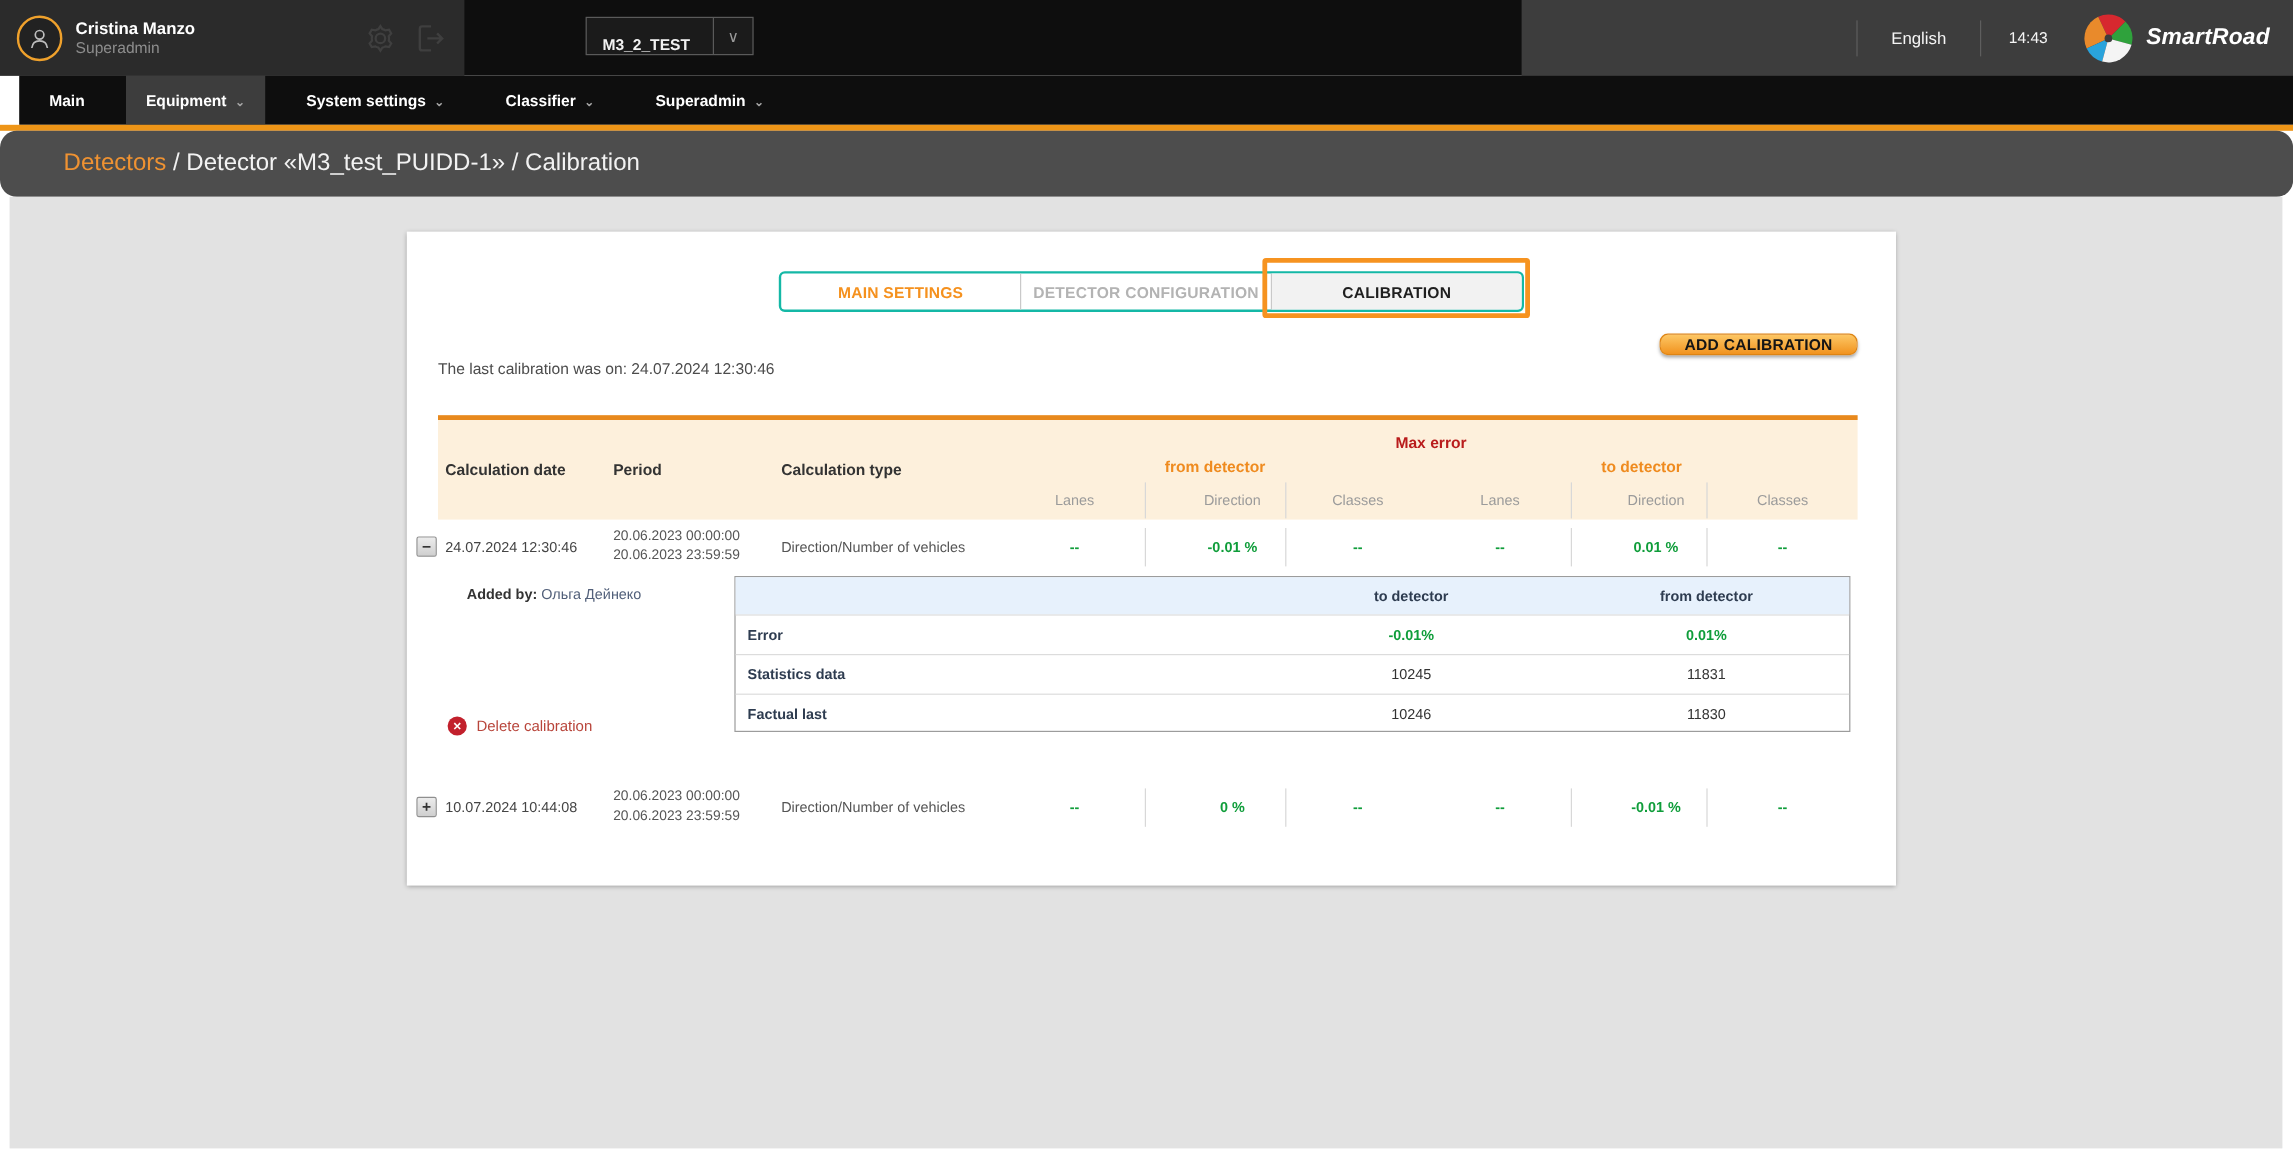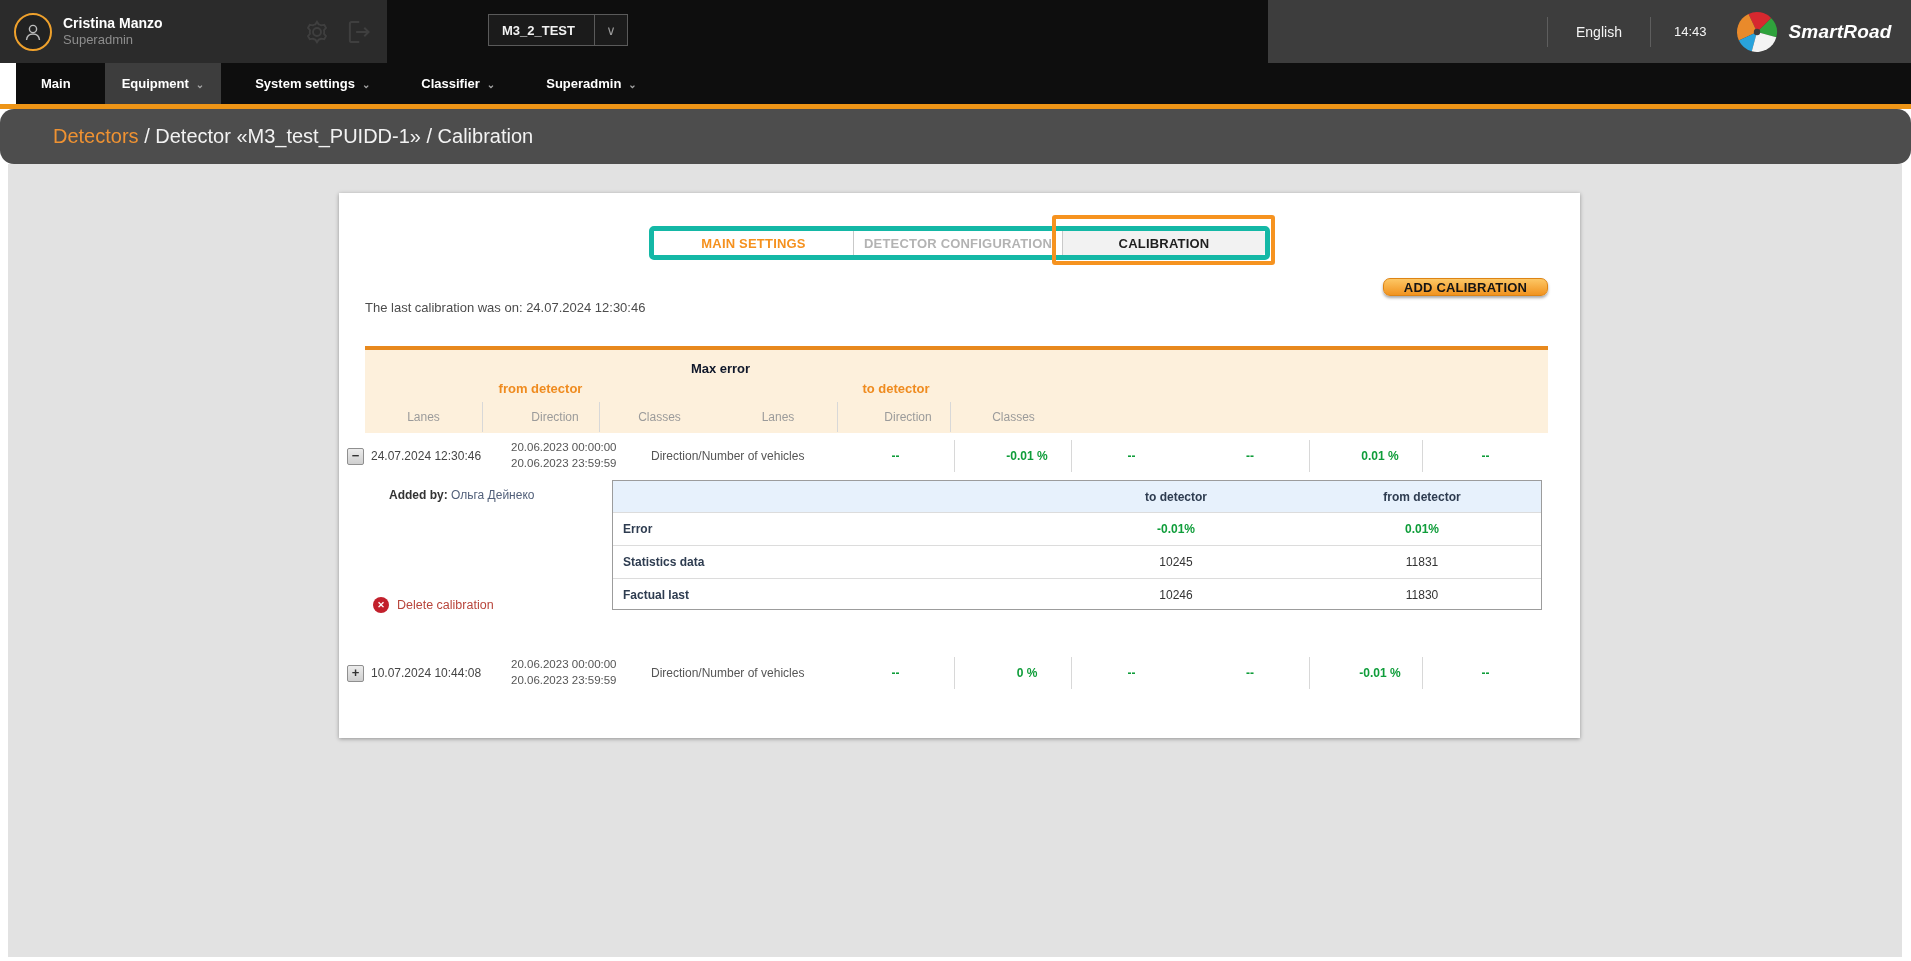--- a/index.html
+++ b/index.html
@@ -8,21 +8,21 @@
 
   
   .topbar { position:absolute; left:0; top:0; width:1911px; height:63px; background:#0e0e0e; }
   .user-block { position:absolute; left:0; top:0; width:387px; height:63px; background:#2b2b2b; display:flex; align-items:center; padding:0 14px; }
   .avatar { width:38px; height:38px; border-radius:50%; border:2px solid #efa12c; background:#222; display:flex; align-items:center; justify-content:center; flex:0 0 auto; }
   .user-texts { margin-left:11px; line-height:1.25; }
   .user-name { color:#ffffff; font-size:14px; font-weight:bold; }
   .user-role { color:#8d8d8d; font-size:13px; }
   .user-icons { margin-left:auto; display:flex; align-items:center; gap:12px; }
   .dim-icon { color:#3f3f3f; }
-  .project-dd { position:absolute; left:488px; top:14px; width:140px; height:32px; background:#1b1b1b; border:1px solid #5a5a5a; display:flex; align-items:center; }
+  .project-dd { position:absolute; left:488px; top:14px; width:140px; height:32px; background:#1b1b1b; border:1px solid #5a5a5a; display:flex; align-items:flex-end; }
   .project-dd .dd-label { color:#f2f2f2; font-size:13px; font-weight:bold; padding-left:13px; flex:1; }
   .project-dd .dd-chev { width:33px; height:100%; border-left:1px solid #5a5a5a; display:flex; align-items:center; justify-content:center; color:#9a9a9a; font-size:13px; }
   .topbar-right { position:absolute; left:1268px; top:0; width:643px; height:63px; background:#3d3d3d; display:flex; align-items:center; }
   .tb-sep { width:1px; height:30px; background:#5e5e5e; }
   .tb-lang { color:#f5f5f5; font-size:14px; padding:0 28px; margin-left:279px; }
   .tb-time { color:#f5f5f5; font-size:13px; padding:0 23px; }
   .brand { display:flex; align-items:center; gap:9px; padding-left:6px; }
   .brand-name { color:#ffffff; font-size:19px; font-weight:bold; letter-spacing:.2px;font-style:italic; }
 
   
@@ -37,41 +37,41 @@
   .crumbbar { position:absolute; left:0; top:109px; width:1911px; height:55px; background:#4d4d4d; display:flex; align-items:center;border-radius:14px; }
   .crumbbar .wrap { padding-left:53px; font-size:20px; }
   .crumb-link { color:#ef9232; }
   .crumb-rest { color:#f2f2f2; }
 
   
   .content { position:absolute; left:8px; top:164px; width:1894px; height:793px; background:#e2e2e2; }
   .card { position:absolute; left:331px; top:29px; width:1241px; height:545px; background:#ffffff; box-shadow:0 1px 4px rgba(0,0,0,.35); }
 
   
-  .tabs { position:absolute; left:310px; top:33px; width:621px; height:34px; display:flex; border:5px solid #14b8a6; border-radius:5px; background:#fff; }
+  .tabs { position:absolute; left:310px; top:33px; width:621px; height:34px; display:flex; border:2px solid #14b8a6; border-radius:5px; background:#fff; }
   .tab { display:flex; align-items:center; justify-content:center; font-size:13px; font-weight:bold; letter-spacing:.2px; }
   .tab-main { width:200px; color:#f5911e; border-right:1px solid #c9c9c9; }
   .tab-config { width:209px; color:#b3b3b3; border-right:1px solid #c9c9c9; }
   .tab-cal { flex:1; color:#1f1f1f; background:#f2f2f2; border-radius:0 4px 4px 0; }
   .annotation { position:absolute; left:713px; top:22px; width:223px; height:50px; border:4px solid #f69320; border-radius:3px; pointer-events:none; }
 
   .last-cal { position:absolute; left:26px; top:107px; font-size:13px; color:#4c4c4c; }
   .add-btn { position:absolute; left:1044px; top:85px; width:165px; height:18px; background:linear-gradient(#fdc765,#f1931f); border:1px solid #dd8414; border-radius:7px; box-shadow:0 2px 3px rgba(0,0,0,.35); color:#151515; font-size:13px; font-weight:bold; display:flex; align-items:center; justify-content:center; letter-spacing:.2px; }
 
   
   .table { position:absolute; left:8px; top:153px; width:1201px; }
   .grid-row { display:grid; grid-template-columns:18px 142px 133px 197px 117px 118px 119px 118px 114px 125px; align-items:center; }
   .thead { margin-left:18px; width:1183px; background:#fdf0dc; border-top:4px solid #e8891d; height:87px; display:flex; }
   .th-left { width:472px; display:grid; grid-template-columns:142px 133px 197px; align-items:center; height:100%; }
   .th-label { font-size:13px; font-weight:bold; color:#333; }
   .th-label.c-date { padding-left:6px; }
   .th-label.c-period { padding-left:4px; }
   .th-label.c-type { padding-left:11px; }
   .th-right { width:711px; display:flex; flex-direction:column; height:100%; }
-  .th-maxerr { height:26px; display:flex; align-items:flex-end; justify-content:center; font-size:13px; font-weight:bold; color:#0f172a; }
+  .th-maxerr { height:26px; display:flex; align-items:flex-end; justify-content:center; font-size:13px; font-weight:bold; color:#b91c1c; }
   .th-dirs { height:24px; display:grid; grid-template-columns:351px 360px; align-items:center; }
   .th-dir { text-align:center; font-size:13px; font-weight:bold; color:#ef8b1f; }
   .th-subs { flex:1; display:grid; grid-template-columns:117px 118px 119px 118px 114px 125px; align-items:center; }
   .th-sub { text-align:center; font-size:12px; color:#9b9b9b; }
   .col-div { border-left:1px solid #d8d8d8; border-right:1px solid #d8d8d8; height:30px; display:flex; align-items:center; justify-content:center;padding-left:28px; }
   .trow { height:45px; }
   .expander { width:17px; height:17px; border:1px solid #8f8f8f; border-radius:2px; background:linear-gradient(#ececec,#cfcfcf); color:#333; font-size:13px; line-height:14px; text-align:center; font-weight:bold; padding:0; }
   .td-date { font-size:12px; color:#454545; padding-left:6px; }
   .td-period { font-size:11.5px; color:#555; line-height:1.35; padding-left:4px; }
   .td-type { font-size:12px; color:#555; padding-left:11px; }
@@ -195,20 +195,25 @@
         <div class="tab tab-cal">CALIBRATION</div>
       </div>
       <div class="annotation"></div>
 
       <div class="last-cal">The last calibration was on: 24.07.2024 12:30:46</div>
       <button class="add-btn">ADD CALIBRATION</button>
 
       <div class="table">
 
         <div class="thead">
+          <div class="th-left">
+            <div class="th-label c-date">Calculation date</div>
+            <div class="th-label c-period">Period</div>
+            <div class="th-label c-type">Calculation type</div>
+          </div>
           <div class="th-right">
             <div class="th-maxerr">Max error</div>
             <div class="th-dirs">
               <div class="th-dir">from detector</div>
               <div class="th-dir">to detector</div>
             </div>
             <div class="th-subs">
               <div class="th-sub">Lanes</div>
               <div class="th-sub col-div">Direction</div>
               <div class="th-sub">Classes</div>

